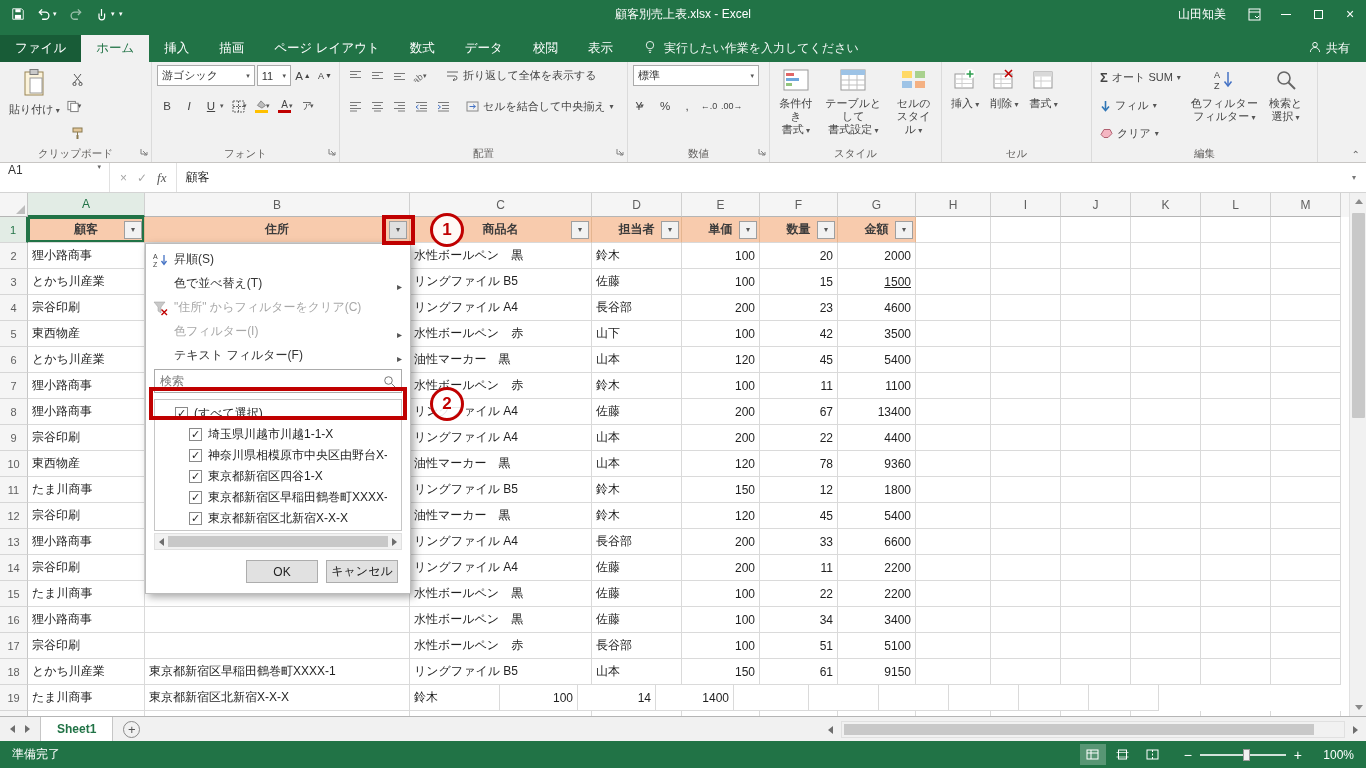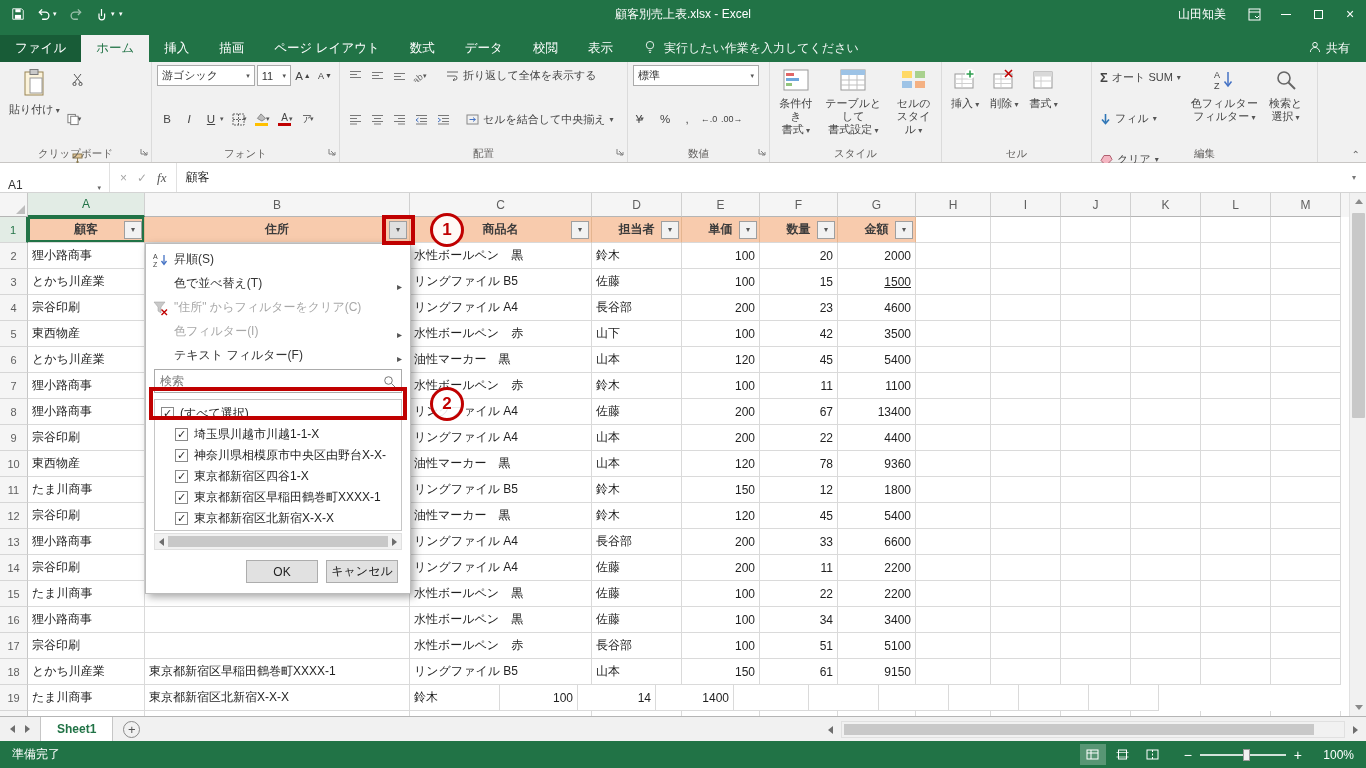--- a/index.html
+++ b/index.html
@@ -28,33 +28,33 @@
   .share{margin-left:auto;margin-right:16px;display:flex;align-items:center;gap:5px;height:27px;font-size:12px}
 
   
   .ribbon{position:absolute;top:62px;left:0;right:0;height:101px;background:#F1F1F1;border-bottom:1px solid #C8C6C4;display:flex}
   .rgroup{position:relative;height:100%;border-right:1px solid #DBDBDB;padding:3px 4px 16px 5px;display:flex;gap:3px;align-items:flex-start}
   .glabel{position:absolute;bottom:1px;left:0;right:0;text-align:center;font-size:10.5px;color:#605E5C;white-space:nowrap}
   .launcher{position:absolute;bottom:3px;right:3px;opacity:.8}
   .bigbtn{display:flex;flex-direction:column;align-items:center;justify-content:flex-start;padding:3px 4px 0;font-size:11px;color:#444;text-align:center;height:78px}
   .bb-label{white-space:pre-line;line-height:13px;margin-top:3px}
   .cafter::after{content:" ▾";font-size:8px;color:#555}
-  .vcol{display:flex;flex-direction:column;gap:20px;justify-content:flex-start}
+  .vcol{display:flex;flex-direction:column;gap:7px;justify-content:flex-start}
   .hrow{display:flex;align-items:center;gap:2px}
   .combo{height:21px;background:#fff;border:1px solid #ABABAB;font-size:11px;display:flex;align-items:center;justify-content:space-between;padding:0 4px;color:#333;gap:4px}
   .cmb-caret{font-size:7px;color:#555}
   .sbtn{min-width:20px;height:20px;display:flex;align-items:center;justify-content:center;font-size:11.5px;color:#444;gap:1px}
   .colbar{display:block;width:13px;height:3px;margin-top:1px}
   .iconstack{display:flex;flex-direction:column;align-items:center;line-height:10px}
   .lblbtn{display:flex;align-items:center;gap:4px;height:21px;font-size:11px;color:#444;padding:0 3px;white-space:nowrap}
   .ribbon-collapse{position:absolute;right:6px;bottom:2px;color:#666;font-size:10px}
 
   
   .fbar{position:absolute;top:163px;left:0;right:0;height:30px;background:#fff;border-bottom:1px solid #D4D4D4;display:flex;align-items:stretch}
-  .namebox{width:110px;border-right:1px solid #E1E1E1;display:flex;align-items:flex-end;padding:0 8px;gap:30px;font-size:12px;color:#333}
+  .namebox{width:110px;border-right:1px solid #E1E1E1;display:flex;align-items:flex-start;padding:0 8px;gap:30px;font-size:12px;color:#333}
   .nb-caret{font-size:7px;color:#666;margin-left:auto}
   .fxbtns{display:flex;align-items:center;gap:10px;padding:0 10px;border-right:1px solid #E1E1E1;color:#A6A6A6}
   .fx{font-style:italic;font-family:"Liberation Serif","DejaVu Serif",serif;color:#555;font-size:13px}
   .fcontent{flex:1;display:flex;align-items:center;padding:0 8px;font-size:12px;color:#1f1f1f}
   .fbar-caret{width:24px;display:flex;align-items:center;justify-content:center;color:#777;font-size:8px}
 
   
   .grid{position:absolute;top:193px;left:0;width:1349px;height:523px;background:#fff;overflow:hidden}
   .gridhead{display:flex;height:24px;background:#F5F5F5}
   .corner{position:relative;width:28px;border-right:1px solid #C6C6C6;border-bottom:1px solid #B5B5B5;background:#F5F5F5}
@@ -84,21 +84,21 @@
   
   .fmenu{position:absolute;left:145px;top:243px;width:266px;background:#fff;border:1px solid #BCBCBC;box-shadow:3px 3px 8px rgba(0,0,0,.35);z-index:50;padding-bottom:10px}
   .mi{height:24px;display:flex;align-items:flex-end;font-size:12px;color:#333;padding-right:8px}
   .mi .ico{width:28px;display:flex;align-items:center;justify-content:center;flex:none}
   .milabel{overflow:hidden;white-space:nowrap}
   .mi .sub{margin-left:auto;color:#555;font-size:10px}
   .mi.dis{color:#A8A8A8}
   .msearch{margin:5px 8px 0;height:24px;border:1px solid #ABABAB;display:flex;align-items:center;padding:0 5px;gap:4px}
   .msearch input{border:0;outline:0;flex:1;font-size:12px;font-family:inherit;color:#333;min-width:0}
   .msearch input::placeholder{color:#7A7A7A}
-  .mlist{margin:6px 8px 0;border:1px solid #C6C6C6;height:132px;overflow:hidden;padding:3px 0}
+  .mlist{margin:6px 8px 0;border:1px solid #C6C6C6;height:132px;overflow:hidden;padding:3px 14px}
   .mlitem{height:21px;display:flex;align-items:center;gap:6px;font-size:12px;padding-left:6px;white-space:nowrap;overflow:hidden;color:#1f1f1f}
   .cb{width:13px;height:13px;border:1px solid #8A8A8A;background:#fff;flex:none;display:flex;align-items:center;justify-content:center}
   .cb.checked::after{content:"✓";font-size:11px;color:#1F1F1F;line-height:1}
   .mhscroll{height:17px;margin:2px 8px 0;background:#F1F1F1;border:1px solid #E0E0E0;display:flex;align-items:center;justify-content:space-between;padding:0 4px}
   .mh-thumb{flex:1;height:11px;margin:0 4px;background:#C8C8C8}
   .mbtns{display:flex;justify-content:flex-end;gap:8px;margin:10px 12px 0}
   .mbtn{min-width:72px;height:23px;border:1px solid #ADADAD;background:#E1E1E1;font-size:12px;display:flex;align-items:center;justify-content:center;color:#222}
 
   
   .ann{position:absolute;z-index:100;pointer-events:none}

